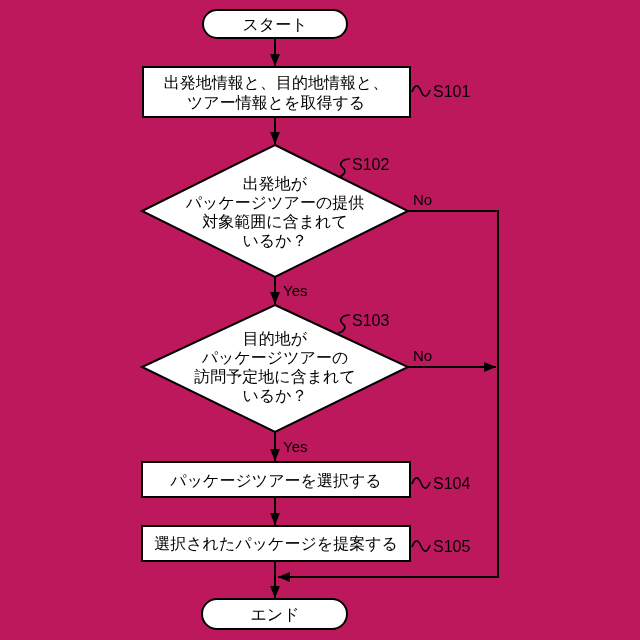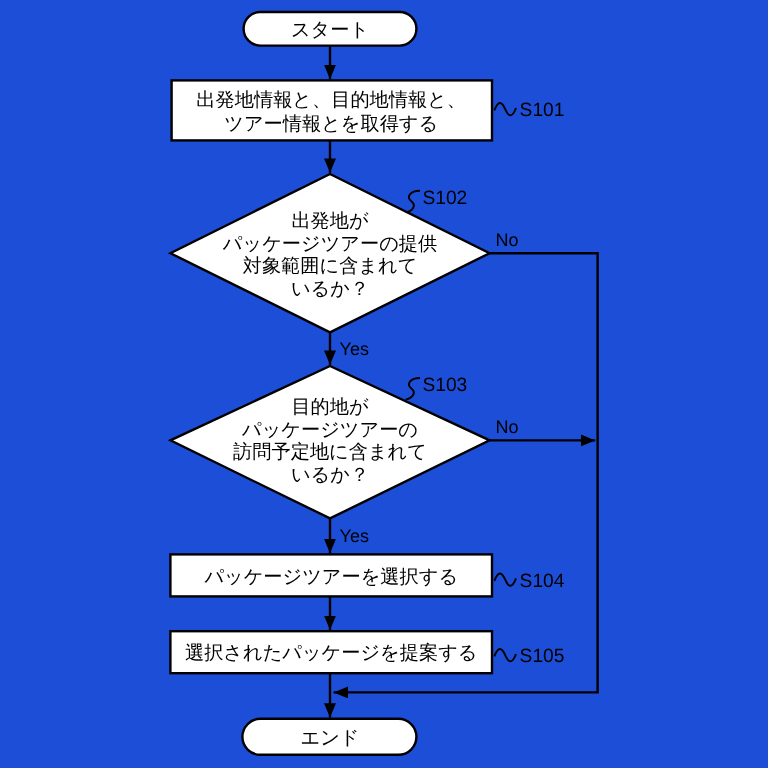--- a/index.html
+++ b/index.html
@@ -7,21 +7,21 @@
     padding: 0;
     width: 640px;
     height: 640px;
     background: #ffffff;
     font-family: "Liberation Sans", sans-serif;
   }
   .stage {
     position: relative;
     width: 640px;
     height: 640px;
-    background: #1d4ed8;
+    background: #be185d;
   }
   svg { display: block; }
   .shape {
     fill: #ffffff;
     stroke: #000000;
     stroke-width: 2;
   }
   .edge {
     fill: none;
     stroke: #000000;

